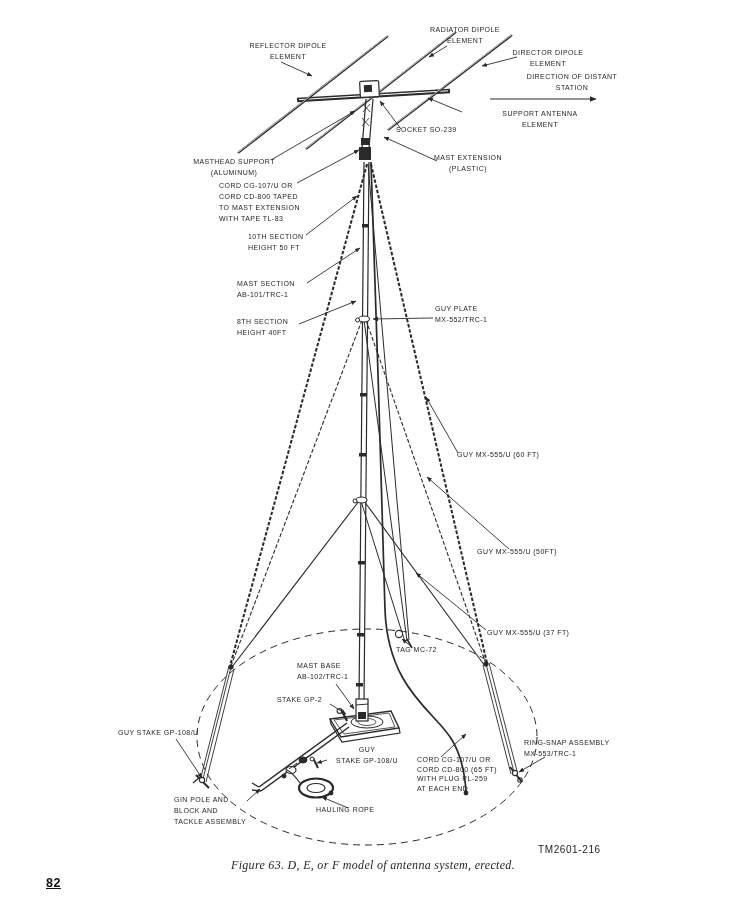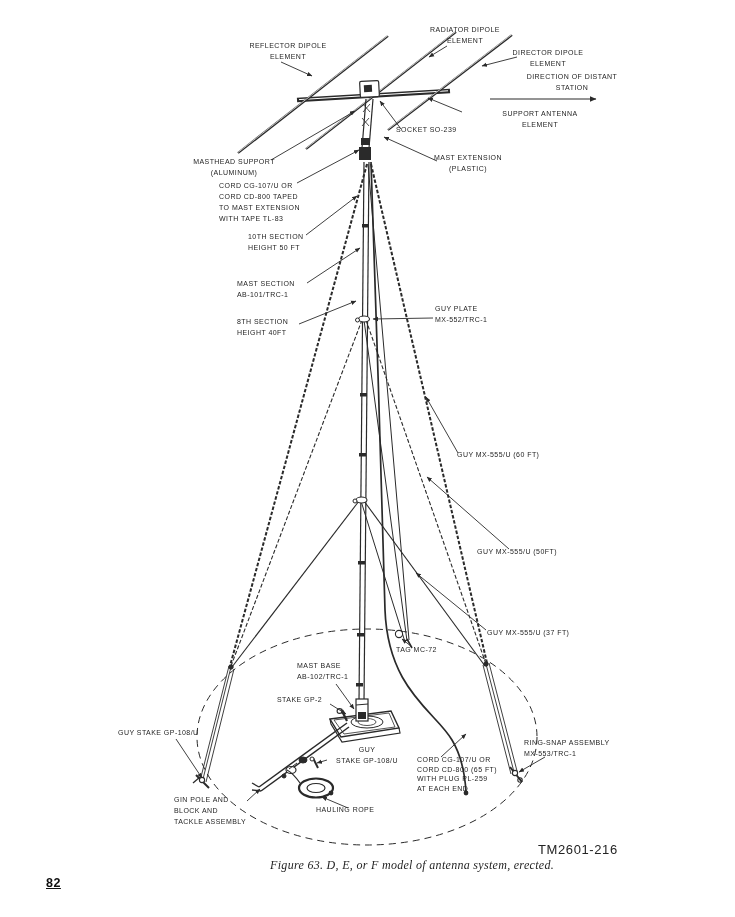--- a/index.html
+++ b/index.html
@@ -4,21 +4,21 @@
 <style>
   html,body{margin:0;padding:0;background:#e8e8e4;}
   .page{position:relative;width:735px;height:917px;background:#ffffff;overflow:hidden;
         font-family:"Liberation Sans",sans-serif;}
   .lbl{position:absolute;font-size:7px;line-height:11px;letter-spacing:.45px;
        color:#242424;white-space:pre-line;font-family:"Liberation Sans",sans-serif;}
   .c{text-align:center;}
   .tight{line-height:9.5px;}
   .caption{font-family:"Liberation Serif",serif;font-style:italic;font-size:12px;
            letter-spacing:.3px;color:#1f1f1f;line-height:14px;}
-  .tm{font-size:13px;letter-spacing:.6px;color:#232323;}
+  .tm{font-size:10px;letter-spacing:.6px;color:#232323;}
   .pagenum{font-weight:bold;font-size:12.5px;color:#101010;letter-spacing:.5px;text-decoration:underline;}
   svg{position:absolute;left:0;top:0;}
 </style>
 </head>
 <body>
 
 <div class="page">
 
 <svg width="735" height="917" viewBox="0 0 735 917">
   <defs>
@@ -234,16 +234,16 @@
 WITH PLUG PL-259
 AT EACH END</div>
 <div class="lbl" style="left:524px;top:737px;width:105px">RING-SNAP ASSEMBLY
 MX-553/TRC-1</div>
 <div class="lbl" style="left:174px;top:794px;width:92px">GIN POLE AND
 BLOCK AND
 TACKLE ASSEMBLY</div>
 <div class="lbl" style="left:316px;top:804px">HAULING ROPE</div>
 
 <div class="lbl tm" style="left:538px;top:844px">TM2601-216</div>
-<div class="caption c" style="position:absolute;left:204px;top:858px;width:350px;text-align:right">Figure 63.  D, E, or F model of antenna system, erected.</div>
+<div class="caption c" style="position:absolute;left:198px;top:858px;width:350px;text-align:center">Figure 63.  D, E, or F model of antenna system, erected.</div>
 <div class="pagenum" style="position:absolute;left:46px;top:876px">82</div>
 
 </div>
 
 </body></html>

